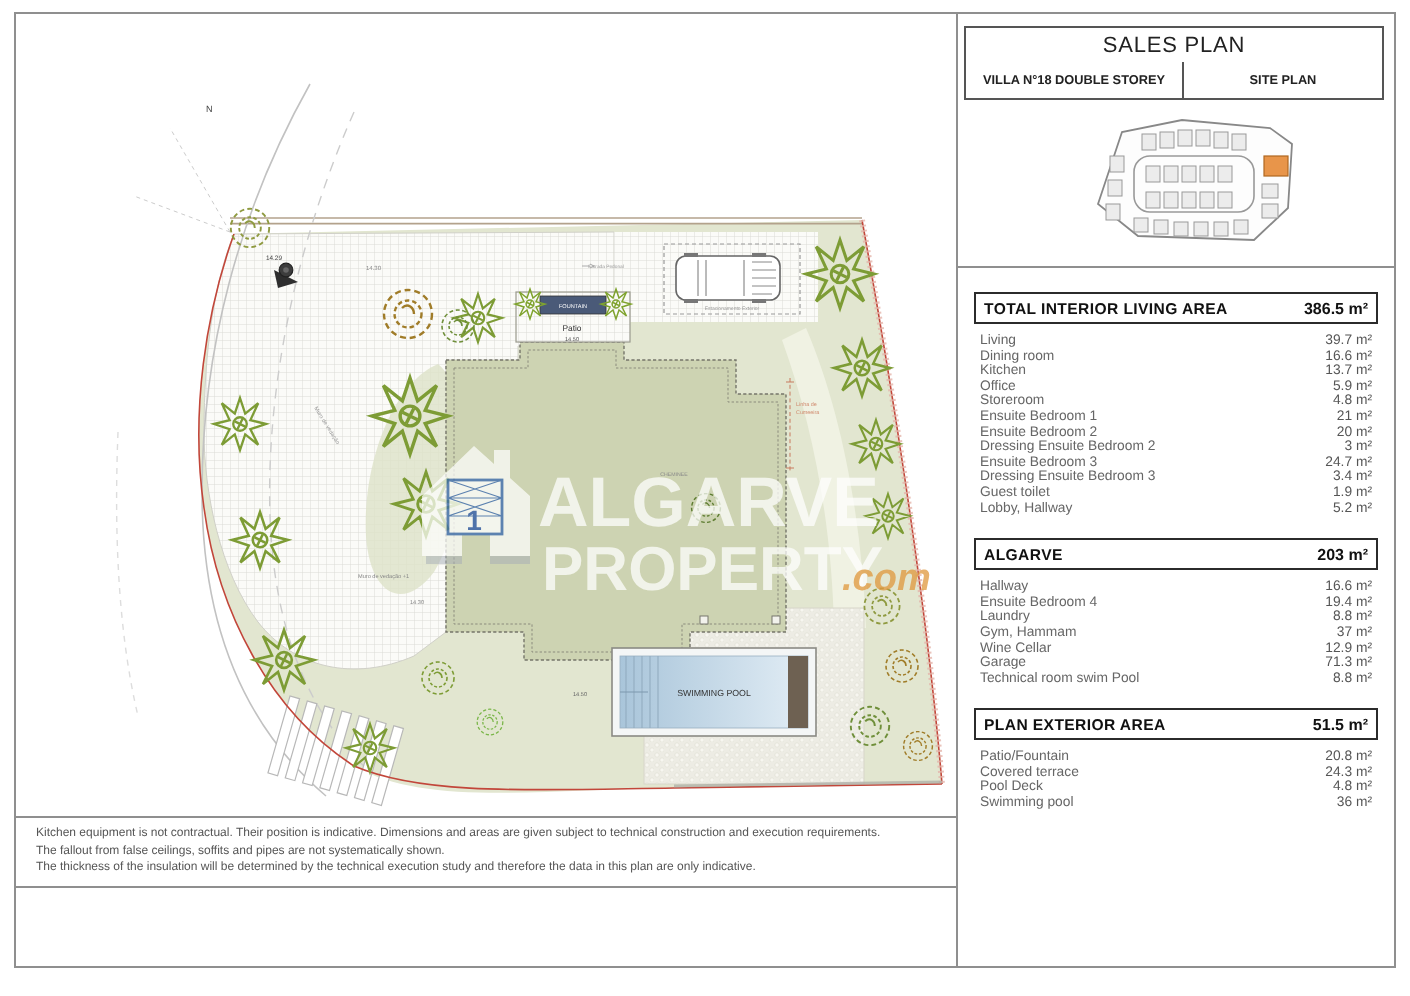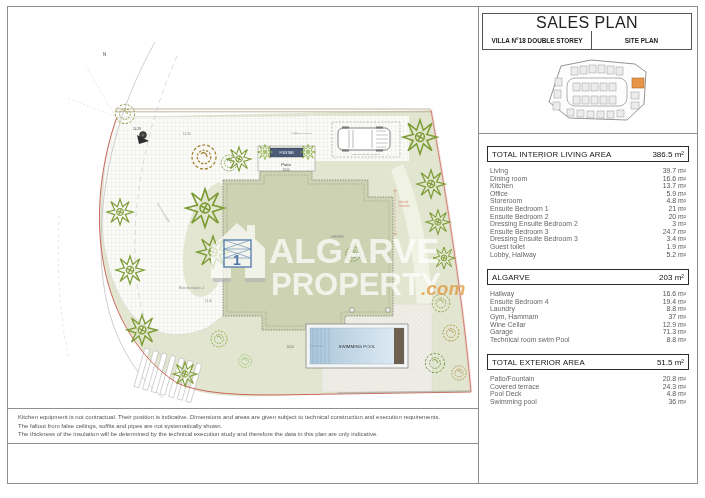--- a/index.html
+++ b/index.html
@@ -7,31 +7,31 @@
         font-family:"Liberation Sans",sans-serif;color:#222;}
   .frame{position:absolute;left:7px;top:6px;width:689px;height:476px;border:1px solid #8f8f8f;}
   .vdiv{position:absolute;left:478px;top:6px;width:1px;height:477px;background:#8f8f8f;}
   .hline-plan-bottom{position:absolute;left:7px;top:408px;width:471px;height:1px;background:#8f8f8f;}
   .hline-disc-bottom{position:absolute;left:7px;top:443px;width:471px;height:1px;background:#8f8f8f;}
   .plan-svg{position:absolute;left:7px;top:6px;width:471px;height:402px;}
   .disclaimer{position:absolute;left:18px;top:413px;width:450px;font-size:6px;line-height:8.6px;color:#555;}
   
   .panel{position:absolute;left:479px;top:6px;width:218px;height:477px;}
   .salesplan-box{position:absolute;left:3px;top:7px;width:208px;height:18px;border:1px solid #555;
-        display:flex;align-items:center;justify-content:center;font-size:16px;letter-spacing:.4px;color:#222;}
+        display:flex;align-items:center;justify-content:center;font-size:11px;letter-spacing:.4px;color:#222;}
   .subrow{position:absolute;left:3px;top:25px;width:210px;height:19px;display:flex;}
   .hcell{border:1px solid #555;display:flex;align-items:center;justify-content:center;
         font-size:6.4px;font-weight:bold;color:#222;background:#fff;}
   .hcell.left{width:108px;border-top:none;}
   .hcell.right{flex:1;border-left:none;border-top:none;}
   .thumb{position:absolute;left:60px;top:50px;width:116px;height:74px;}
   .panel-hr{position:absolute;left:0;top:127px;width:218px;height:1px;background:#8f8f8f;}
   .table{position:absolute;left:8px;top:140px;width:202px;}
   .head-box{border:1px solid #2b2b2b;height:14px;display:flex;align-items:center;
-        justify-content:space-between;padding:0 4px;font-weight:normal;color:#111;}
+        justify-content:space-between;padding:0 4px;font-weight:bold;color:#111;}
   .head-box .hl{font-size:7.8px;letter-spacing:.2px;}
   .head-box .hv{font-size:8px;}
   .section{margin-top:11px;}
   .section:first-of-type{margin-top:5px;}
   .rows{margin-top:5px;padding:0 3px;}
   .row{display:flex;justify-content:space-between;line-height:7.6px;font-size:6.9px;color:#666;}
   .row .rv{color:#555;}
 </style>
 </head>
 <body>
@@ -339,21 +339,21 @@
               <span class="rv">71.3 m²</span>
             </div>
               <div class="row">
               <span class="rl">Technical room swim Pool</span>
               <span class="rv">8.8 m²</span>
             </div>
             </div>
         </div>
           <div class="section">
           <div class="head-box">
-            <span class="hl">TOTAL EXTERIOR AREA</span>
+            <span class="hl">PLAN EXTERIOR AREA</span>
             <span class="hv">51.5 m²</span>
           </div>
           <div class="rows">
 
           <div class="row">
               <span class="rl">Patio/Fountain</span>
               <span class="rv">20.8 m²</span>
             </div>
               <div class="row">
               <span class="rl">Covered terrace</span>

